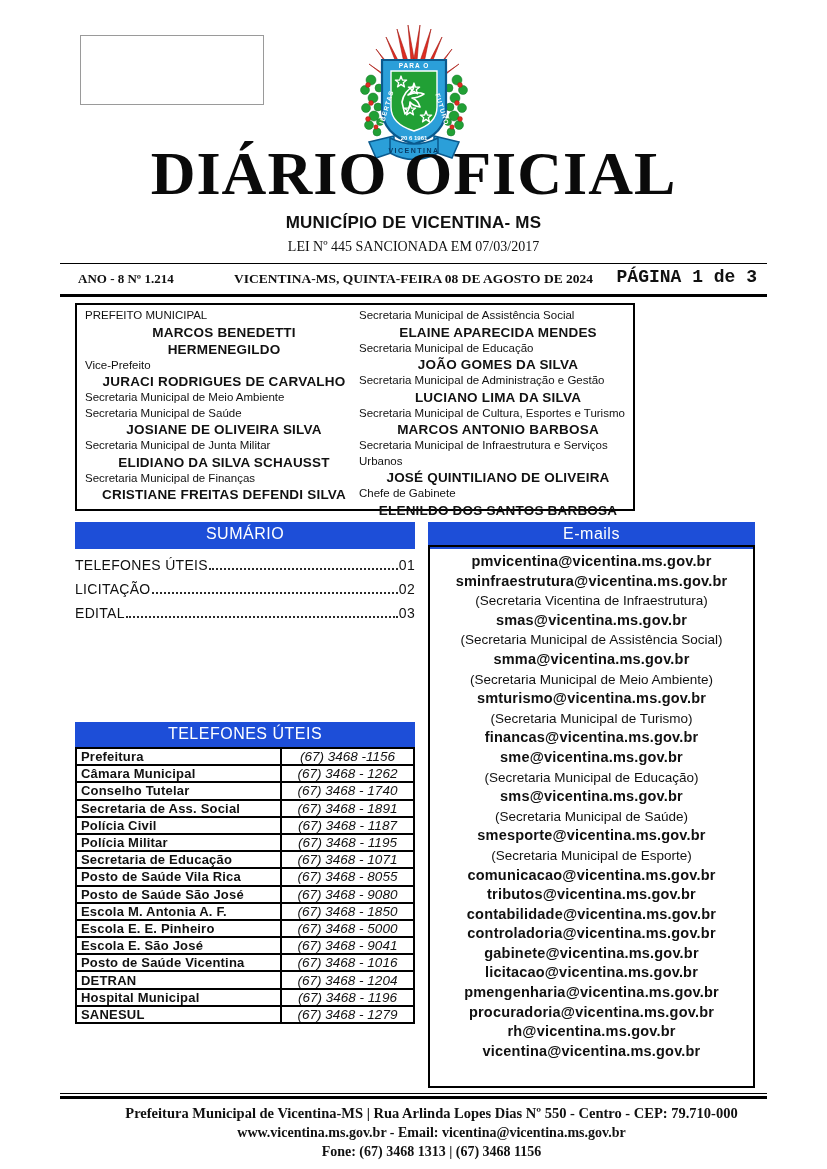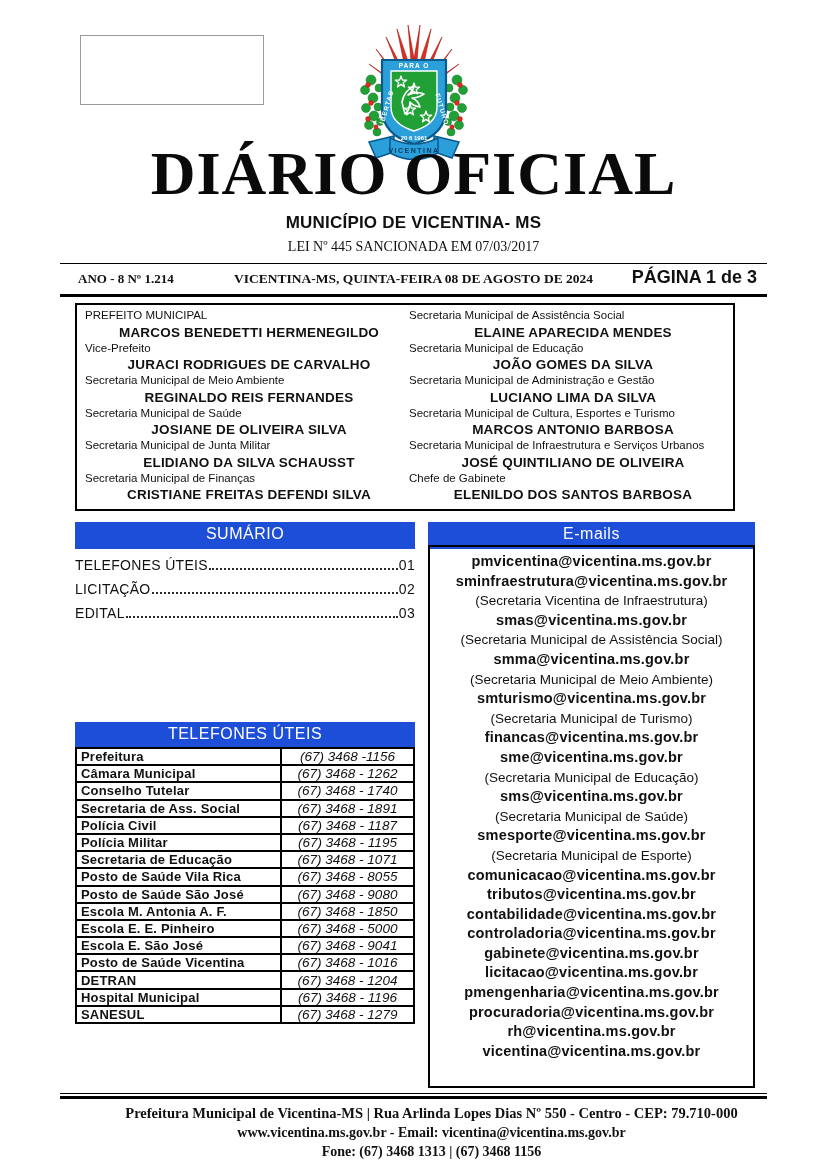--- a/index.html
+++ b/index.html
@@ -26,26 +26,26 @@
     text-align:center; font-weight:bold; font-size:17px; letter-spacing:0.2px;
   }
   .law-line {
     position:absolute; top:239px; left:0; width:100%;
     text-align:center; font-family:"Liberation Serif", serif; font-size:14px;
   }
   .rule-thin  { position:absolute; left:60px; width:707px; top:263px; border-top:1.5px solid #000; }
   .info-row   { position:absolute; left:60px; width:707px; top:266px; height:25px; }
   .edition    { position:absolute; left:18px; top:5px; font-family:"Liberation Serif", serif; font-weight:bold; font-size:13px; }
   .date-line  { position:absolute; left:0; right:0; top:5px; text-align:center; font-family:"Liberation Serif", serif; font-weight:bold; font-size:13.5px; }
-  .page-indicator { position:absolute; right:10px; top:1px; font-family:Liberation Sans, sans-serif; font-weight:bold; font-size:18px; }
+  .page-indicator { position:absolute; right:10px; top:1px; font-family:Liberation Mono, monospace; font-weight:bold; font-size:18px; }
   .rule-thick { position:absolute; left:60px; width:707px; top:294px; height:3px; background:#000; }
 
   
   .officials {
-    position:absolute; left:75px; top:303px; width:660px; height:208px;
+    position:absolute; left:75px; top:303px; width:560px; height:208px;
     border:2px solid #000; display:flex; padding:3px 4px;
   }
   .officials-col { width:50%; padding:0 4px; }
   .official-role { font-size:11.5px; line-height:15.5px; }
   .official-name { font-weight:bold; font-size:13.5px; line-height:17px; text-align:center; padding-left:12px; letter-spacing:0.2px; }
 
   
   .bar {
     position:absolute; height:27px; background:#1d4ed8; color:#fff;
     font-weight:normal; font-size:16px; text-align:center; line-height:23px;
@@ -196,21 +196,20 @@
           <div class="official-name">MARCOS BENEDETTI HERMENEGILDO</div>
         </div>
 
         <div>
           <div class="official-role">Vice-Prefeito</div>
           <div class="official-name">JURACI RODRIGUES DE CARVALHO</div>
         </div>
 
         <div>
           <div class="official-role">Secretaria Municipal de Meio Ambiente</div>
-          <div class="official-name">REGINALDO REIS FERNANDES</div>
         </div>
 
         <div>
           <div class="official-role">Secretaria Municipal de Saúde</div>
           <div class="official-name">JOSIANE DE OLIVEIRA SILVA</div>
         </div>
 
         <div>
           <div class="official-role">Secretaria Municipal de Junta Militar</div>
           <div class="official-name">ELIDIANO DA SILVA SCHAUSST</div>

